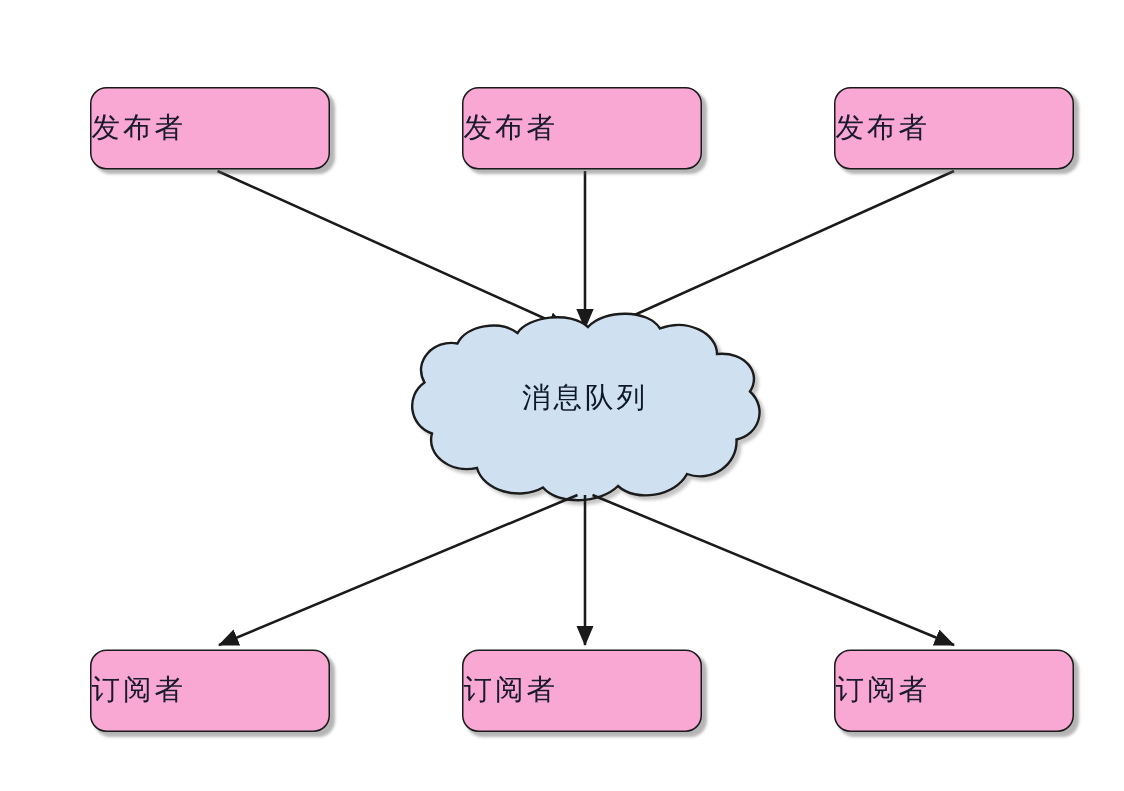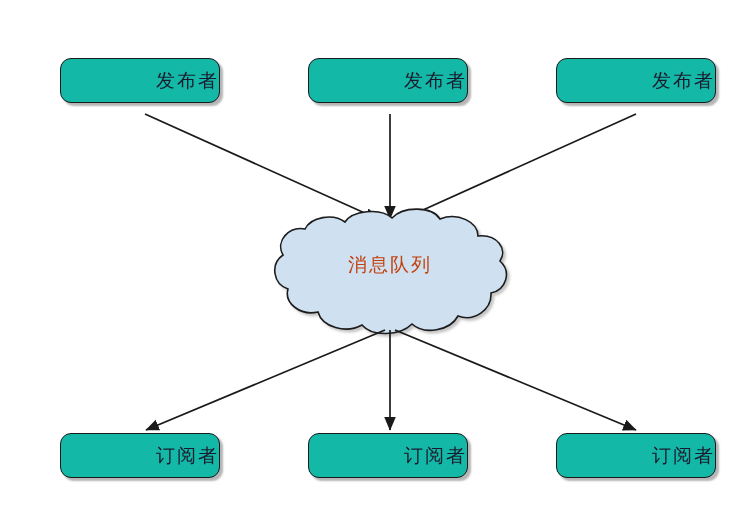--- a/index.html
+++ b/index.html
@@ -20,47 +20,47 @@
     left: 0;
     top: 0;
     width: 749px;
     height: 527px;
   }
 
   .node-box {
     position: absolute;
     box-sizing: border-box;
     width: 160px;
-    height: 45px;
+    height: 55px;
     border: 1.6px solid #1a1a1a;
     border-radius: 11px;
-    background: #14b8a6;
+    background: #f9a8d4;
     box-shadow: 3px 3px 2px rgba(90, 90, 90, 0.45);
     display: flex;
     align-items: center;
-    justify-content: flex-end;
+    justify-content: flex-start;
   }
 
   .node-label {
     font-size: 19px;
     color: #1a1a2e;
     letter-spacing: 2px;
     line-height: 1;
     white-space: nowrap;
     font-family: "Liberation Serif", "DejaVu Serif", serif;
   }
 
   .cloud-label {
     position: absolute;
     left: 310px;
     top: 252px;
     width: 160px;
     text-align: center;
     font-size: 19px;
-    color: #c2410c;
+    color: #0f172a;
     letter-spacing: 2px;
     white-space: nowrap;
     font-family: "Liberation Serif", "DejaVu Serif", serif;
   }
 
   
   #pub-0 { left: 60px;  top: 58px; }
   #pub-1 { left: 308px; top: 58px; }
   #pub-2 { left: 556px; top: 58px; }
 

